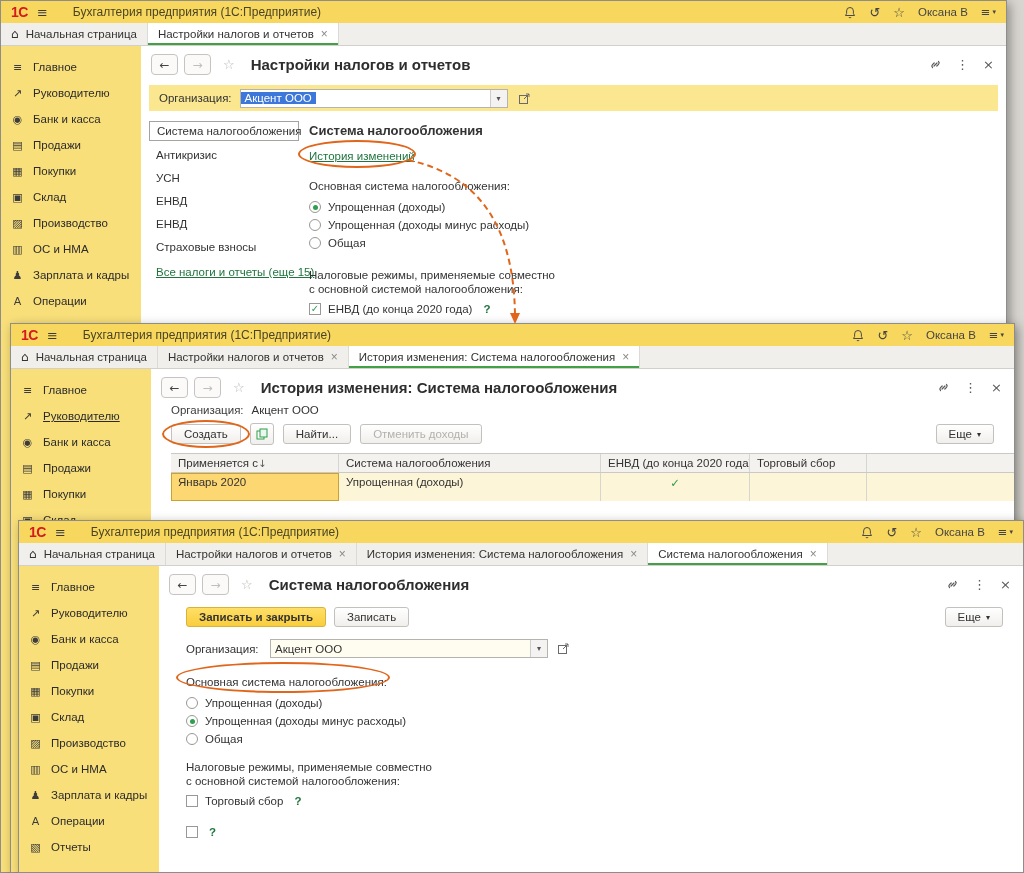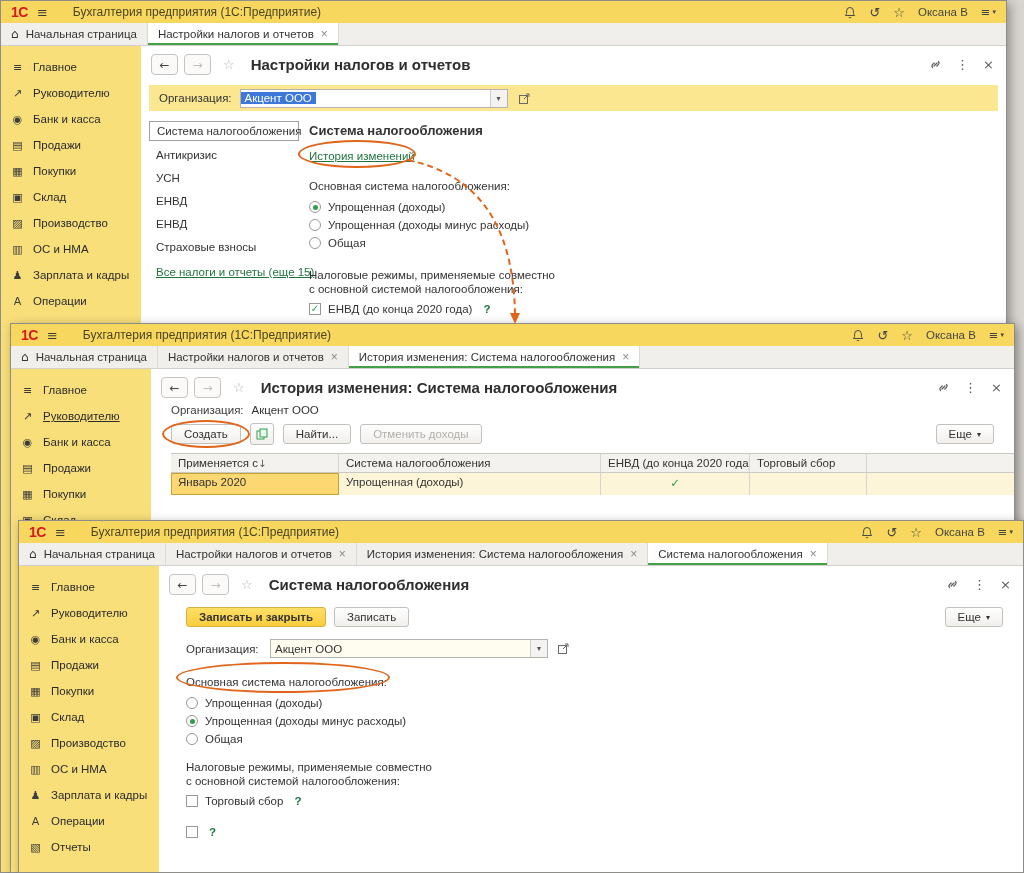--- a/index.html
+++ b/index.html
@@ -74,21 +74,21 @@
     justify-content:center;font-size:10px;color:#2f9e4d;font-weight:bold;flex:0 0 auto}
   .help{color:#20753f;font-weight:bold;margin-left:4px;cursor:pointer}
   .two-line{line-height:14px;margin-top:16px}
   
   .orgline{margin:2px 20px 0;display:flex;gap:8px}
   .orgline .lbl{color:#3c3c3c}
   .cmdbar{margin:7px 20px 0;display:flex;align-items:center;gap:9px}
   .cmdbar .more{margin-left:auto}
   .grid{margin:8px 0 0 20px;border-top:1px solid #cbc9c5}
   .grid-head{display:flex;background:#f4f2ef;border-bottom:1px solid #cbc9c5;color:#333}
-  .grid-row{display:flex;background:#fdf5d8;height:22px;cursor:pointer}
+  .grid-row{display:flex;background:#fdf5d8;height:28px;cursor:pointer}
   .gc{padding:3px 7px;border-right:1px solid #d7d5d1;white-space:nowrap;overflow:hidden}
   .gc.c1{width:168px}
   .hc1{display:flex;justify-content:flex-start;align-items:center}
   .gc.c2{width:262px}
   .gc.c3{width:149px;text-align:center}
   .gc.c4{width:117px}
   .gc.cf{flex:1;border-right:none}
   .cell-current{background:#fdd772;outline:1px solid #c9a234;outline-offset:-1px}
   .checkmark{color:#2f9e4d;font-weight:bold}
   .sort{font-size:10px;color:#555}

